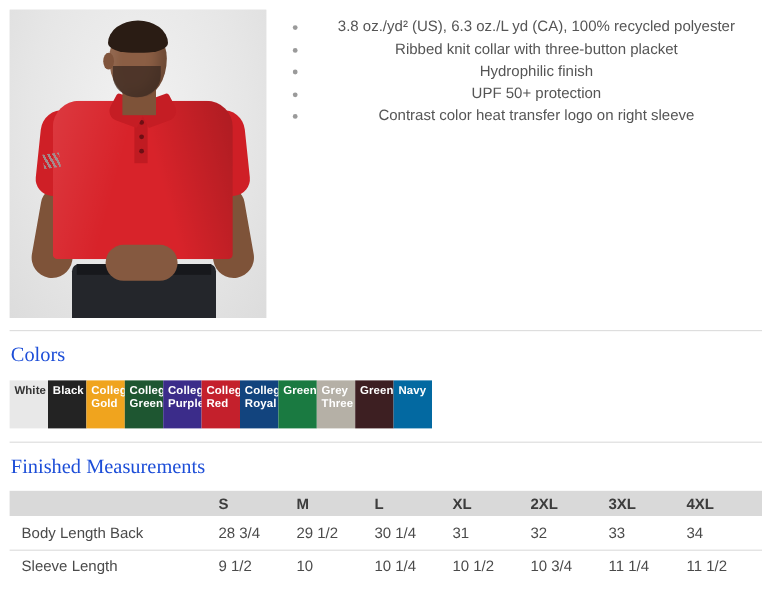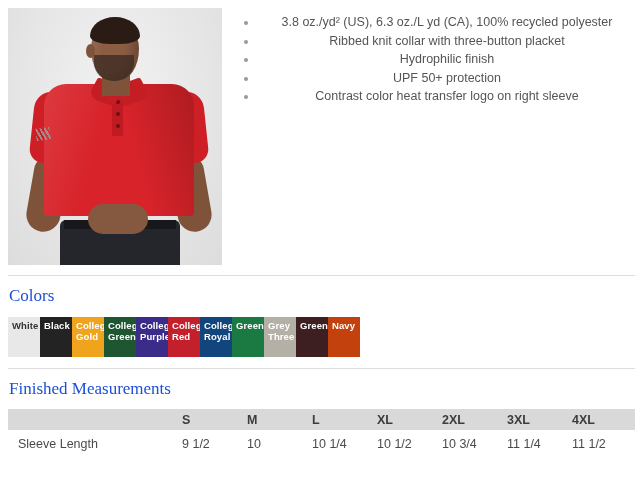--- a/index.html
+++ b/index.html
@@ -231,21 +231,21 @@
     </div>
     <div class="swatch" style="background:#1a7a41">
       <span style="color:#ffffff">Green</span>
     </div>
     <div class="swatch" style="background:#b5b0a6">
       <span style="color:#ffffff">Grey Three</span>
     </div>
     <div class="swatch" style="background:#3d1f22">
       <span style="color:#ffffff">Green</span>
     </div>
-    <div class="swatch" style="background:#c2410c">
+    <div class="swatch" style="background:#0369a1">
       <span style="color:#ffffff">Navy</span>
     </div>
   </div>
 
   <hr class="rule" style="margin-top:11px">
   <div class="section-title">Finished Measurements</div>
 
   <table class="measure">
     <colgroup>
       <col class="c-lbl">
@@ -264,20 +264,30 @@
         <th>M</th>
         <th>L</th>
         <th>XL</th>
         <th>2XL</th>
         <th>3XL</th>
         <th>4XL</th>
       </tr>
     </thead>
     <tbody>
       <tr>
+        <td class="lbl">Body Length Back</td>
+        <td>28 3/4</td>
+        <td>29 1/2</td>
+        <td>30 1/4</td>
+        <td>31</td>
+        <td>32</td>
+        <td>33</td>
+        <td>34</td>
+      </tr>
+      <tr>
         <td class="lbl">Sleeve Length</td>
         <td>9 1/2</td>
         <td>10</td>
         <td>10 1/4</td>
         <td>10 1/2</td>
         <td>10 3/4</td>
         <td>11 1/4</td>
         <td>11 1/2</td>
       </tr>
     </tbody>

